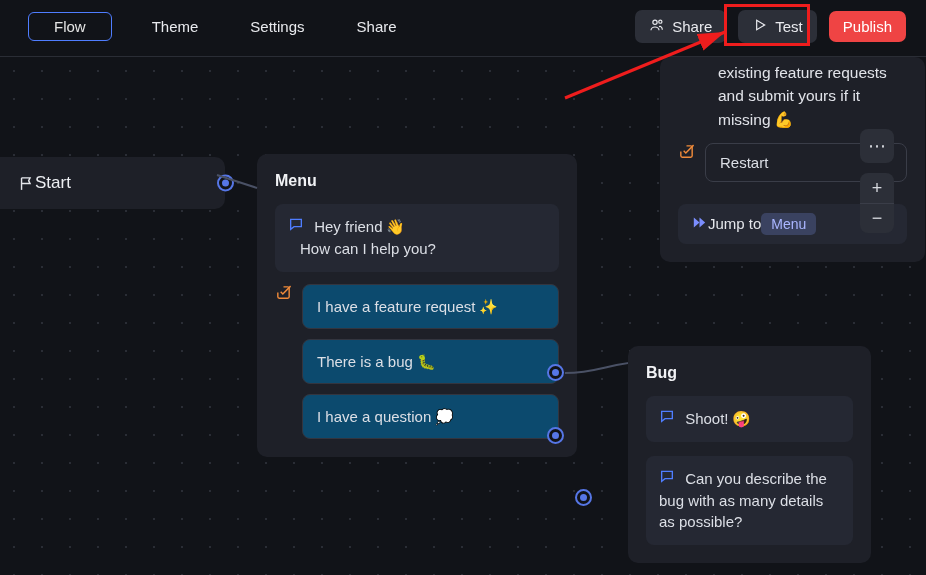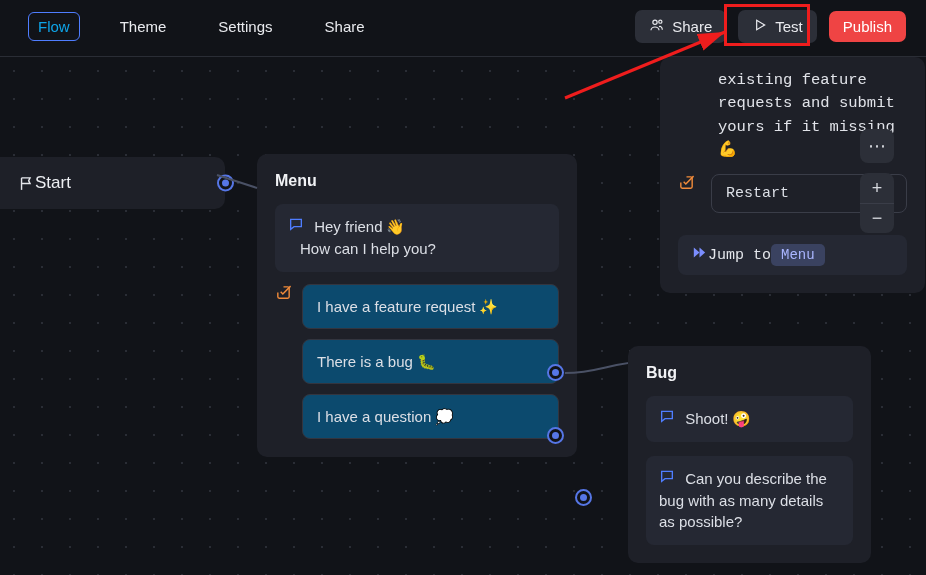--- a/index.html
+++ b/index.html
@@ -41,23 +41,23 @@
   }
   .nav-tabs { display: flex; align-items: center; gap: 28px; padding-left: 8px; }
   .nav-tab {
     color: #e9eaee;
     font-size: 15px;
     cursor: pointer;
     padding: 6px 12px;
     border-radius: 6px;
   }
   .nav-tab.active {
-    color: #0ea5e9;
+    color: #e5e5e5;
     border: 1.5px solid #4f7dff;
-    padding: 5px 9px;
+    padding: 5px 25px;
   }
   .topbar-right { display: flex; align-items: center; gap: 12px; }
   .btn {
     display: flex; align-items: center; gap: 7px;
     background: #2c2f38;
     color: #e9eaee;
     font-size: 15px;
     padding: 7px 14px;
     border-radius: 7px;
     cursor: pointer;
@@ -117,23 +117,23 @@
   .option {
     background: #0c4a6e;
     border: 1px solid #33353f;
     border-radius: 8px;
     padding: 11px 14px;
     font-size: 15px;
     color: #dcdfe6;
     line-height: 1.4;
   }
   
-  .feature-node { top: 0; left: 660px; width: 265px; padding-top: 12px; font-family: Liberation Mono, monospace; }
+  .feature-node { top: 0; left: 660px; width: 265px; padding-top: 4px; }
   .feature-text { font-size: 15.5px; color: #e1e3e9; line-height: 1.5; padding: 0 6px 12px 40px; }
-  .restart-wrap { display: flex; gap: 16px; margin-top: 0; }
+  .restart-wrap { display: flex; gap: 10px; margin-top: 0; }
   .restart-opt {
     flex: 1;
     border: 1px solid #3a3d48;
     border-radius: 8px;
     padding: 10px 14px;
     font-size: 15px;
     color: #dcdfe6;
   }
   .jumpto {
     margin-top: 22px;

